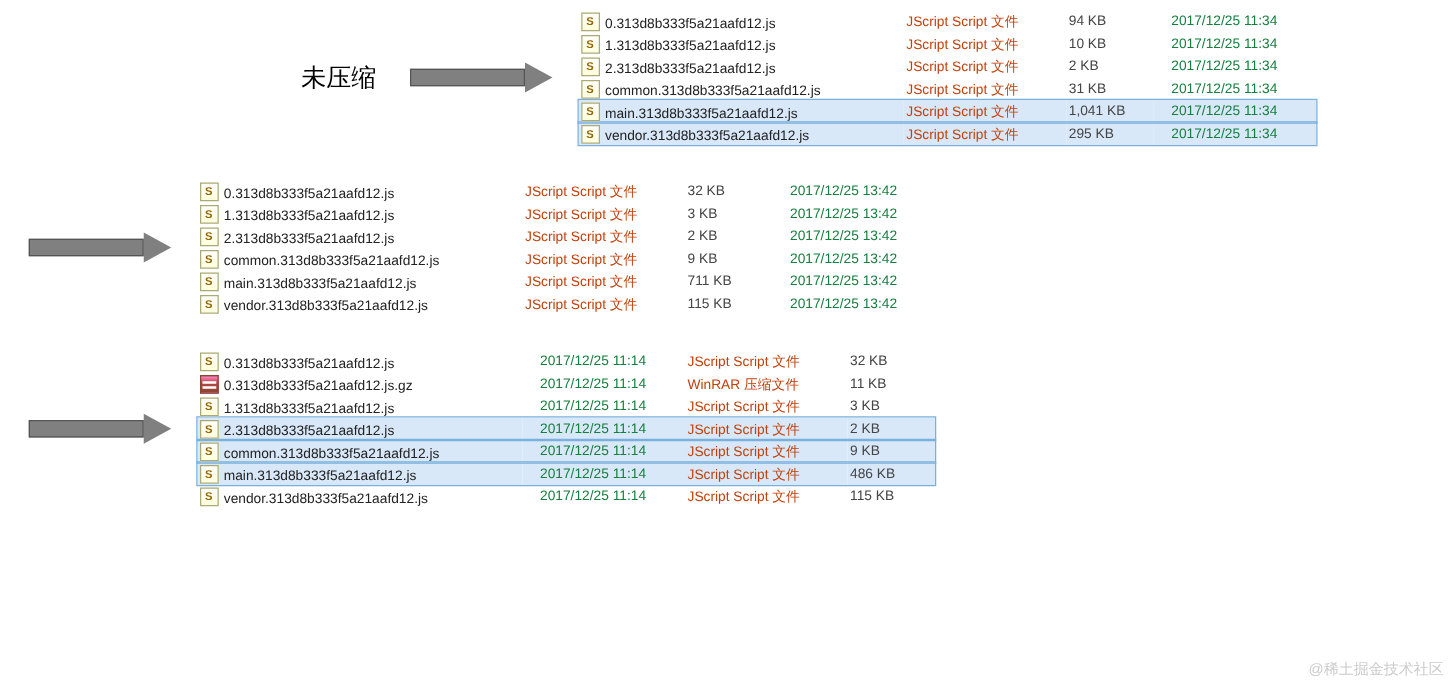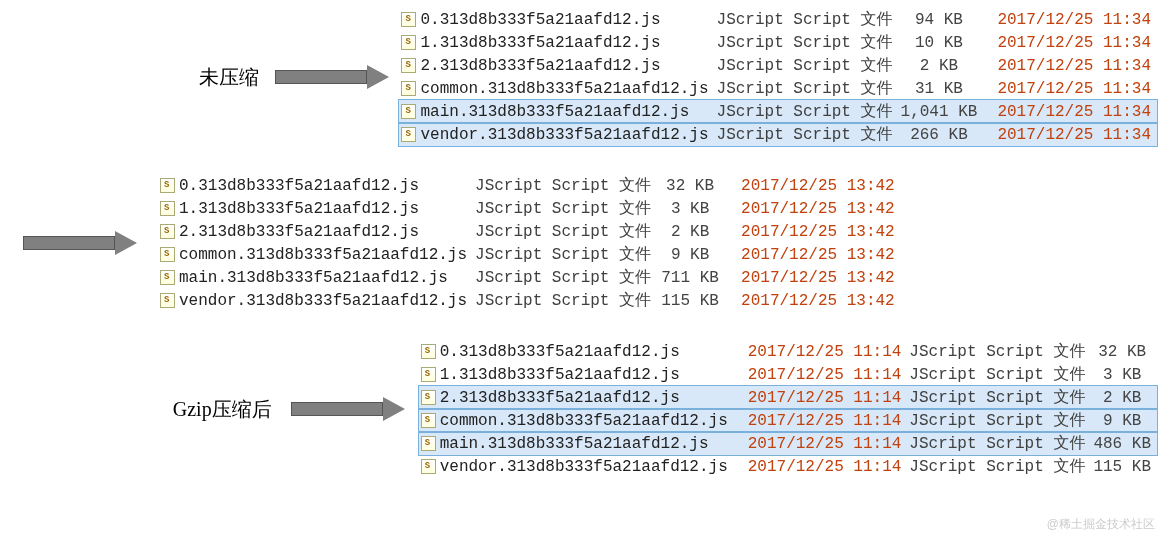--- a/index.html
+++ b/index.html
@@ -54,22 +54,22 @@
     border-top: 12px solid transparent;
     border-bottom: 12px solid transparent;
     border-left: 22px solid #808080;
   }
   .list-col {
     flex: 1;
   }
   .file-list {
     display: table;
     border-collapse: collapse;
-    font-family: Liberation Mono, monospace;
-    font-size: 16px;
+    font-family: Liberation Sans, sans-serif;
+    font-size: 11px;
     color: #222;
   }
   .file-row {
     display: table-row;
     height: 18px;
   }
   .file-row.selected {
     background: #d8e8f8;
     outline: 1px solid #7ab0dc;
   }
@@ -106,26 +106,26 @@
     position: absolute;
     left: 1px; right: 1px; height: 2px; top: 4px;
     background: #fff;
   }
   .cell.name .icon.gz::after {
     content: "";
     position: absolute;
     left: 1px; right: 1px; height: 2px; top: 8px;
     background: #fff;
   }
-  .cell.type { width: 130px; color: #404040; }
-  .cell.size { width: 70px; text-align: center; color: #444; }
-  .cell.date { width: 130px; color: #c2410c; padding-left: 14px; }
+  .cell.type { width: 130px; color: #c2410c; }
+  .cell.size { width: 70px; text-align: left; color: #444; }
+  .cell.date { width: 130px; color: #15803d; padding-left: 14px; }
   .watermark {
     position: absolute;
-    right: 10px; bottom: 15px;
+    right: 10px; bottom: 4px;
     font-size: 12px;
     color: #ccc;
     font-family: "Microsoft YaHei", sans-serif;
   }
 </style>
 </head>
 <body>
 
 <div id="root">
     <div class="section">
@@ -166,21 +166,21 @@
           </div>
           <div class="file-row selected">
             <div class="cell name"><span class="icon js"></span><span>main.313d8b333f5a21aafd12.js</span></div>
             <div class="cell type">JScript Script 文件</div>
             <div class="cell size">1,041 KB</div>
             <div class="cell date">2017/12/25 11:34</div>
           </div>
           <div class="file-row selected">
             <div class="cell name"><span class="icon js"></span><span>vendor.313d8b333f5a21aafd12.js</span></div>
             <div class="cell type">JScript Script 文件</div>
-            <div class="cell size">266 KB</div>
+            <div class="cell size">295 KB</div>
             <div class="cell date">2017/12/25 11:34</div>
           </div>
         </div>
       </div>
     </div>
     <div class="section">
       <div class="arrow-col">
         <div class="arrow">
           <div class="arrow-shaft"></div>
           <div class="arrow-head"></div>
@@ -221,36 +221,39 @@
           <div class="file-row">
             <div class="cell name"><span class="icon js"></span><span>vendor.313d8b333f5a21aafd12.js</span></div>
             <div class="cell type">JScript Script 文件</div>
             <div class="cell size">115 KB</div>
             <div class="cell date">2017/12/25 13:42</div>
           </div>
         </div>
       </div>
     </div>
     <div class="section">
-      <div class="label-col">
-        <span class="label-text">Gzip压缩后</span>
-      </div>
       <div class="arrow-col">
         <div class="arrow">
           <div class="arrow-shaft"></div>
           <div class="arrow-head"></div>
         </div>
       </div>
       <div class="list-col">
         <div class="file-list">
           <div class="file-row">
             <div class="cell name"><span class="icon js"></span><span>0.313d8b333f5a21aafd12.js</span></div>
             <div class="cell date">2017/12/25 11:14</div>
             <div class="cell type">JScript Script 文件</div>
             <div class="cell size">32 KB</div>
+          </div>
+          <div class="file-row">
+            <div class="cell name"><span class="icon gz"></span><span>0.313d8b333f5a21aafd12.js.gz</span></div>
+            <div class="cell date">2017/12/25 11:14</div>
+            <div class="cell type">WinRAR 压缩文件</div>
+            <div class="cell size">11 KB</div>
           </div>
           <div class="file-row">
             <div class="cell name"><span class="icon js"></span><span>1.313d8b333f5a21aafd12.js</span></div>
             <div class="cell date">2017/12/25 11:14</div>
             <div class="cell type">JScript Script 文件</div>
             <div class="cell size">3 KB</div>
           </div>
           <div class="file-row selected">
             <div class="cell name"><span class="icon js"></span><span>2.313d8b333f5a21aafd12.js</span></div>
             <div class="cell date">2017/12/25 11:14</div>

